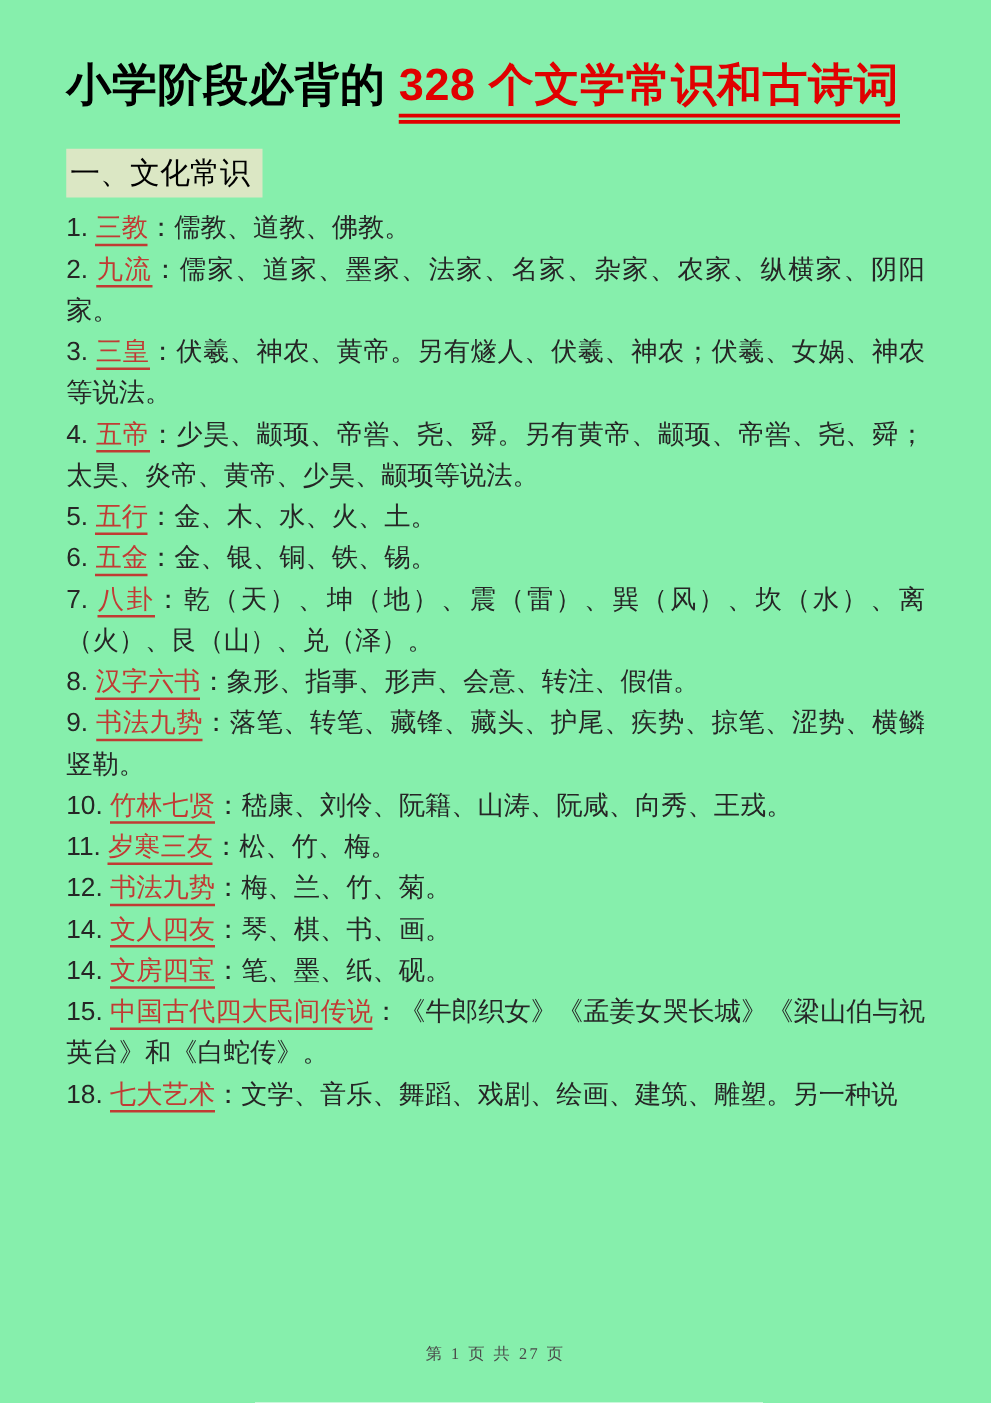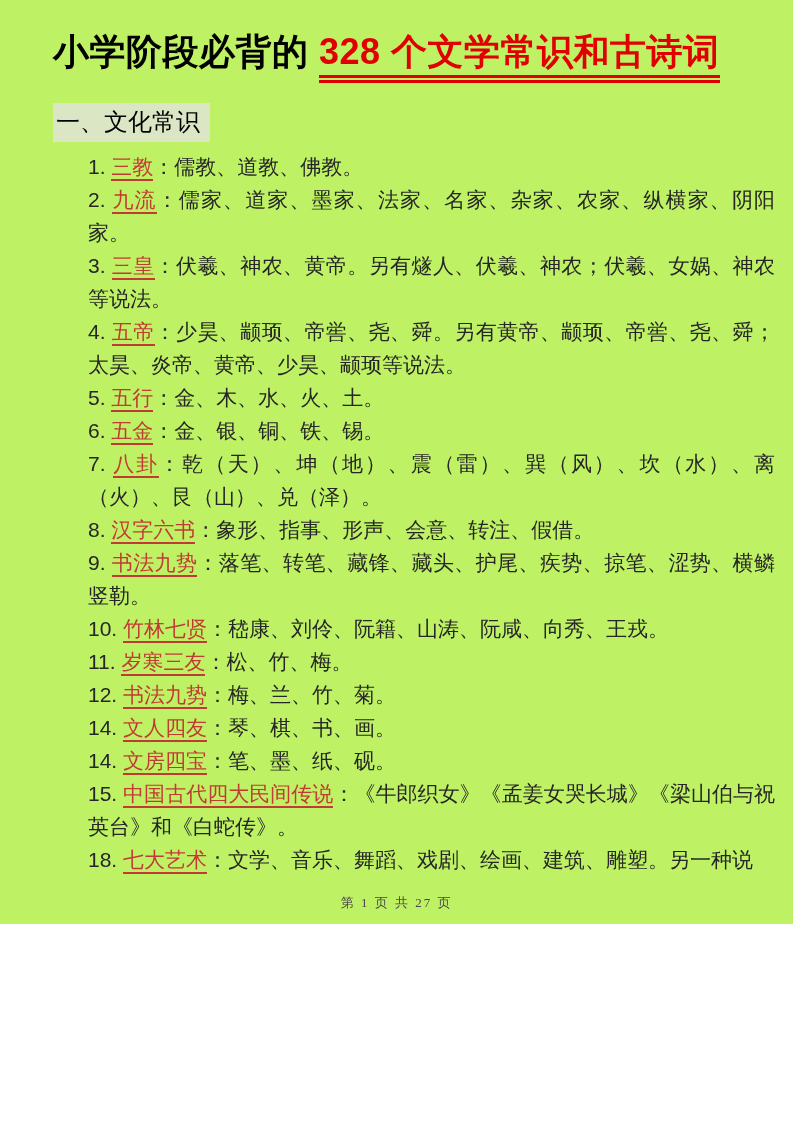--- a/index.html
+++ b/index.html
@@ -1,22 +1,22 @@
 <!DOCTYPE html>
 <html><head>
 <meta charset="utf-8">
 <style>
   * { box-sizing: border-box; }
   html, body { margin: 0; padding: 0; background: #ffffff; }
   .page {
     position: relative;
     width: 793px;
-    height: 924px;
-    background: #bef264;
-    padding: 28px 53px 0 53px;
+    height: 1122px;
+    background: #86efac;
+    padding: 44px 53px 0 53px;
     font-family: "Liberation Sans", sans-serif;
     overflow: hidden;
   }
   .doc-title {
     margin: 0 0 26px 0;
     font-size: 36px;
     font-weight: 700;
     color: #000000;
     letter-spacing: 0.5px;
     white-space: nowrap;
@@ -28,41 +28,41 @@
   }
   .section-heading {
     display: inline-block;
     background: #dbe7c4;
     color: #000000;
     font-size: 24px;
     font-weight: 400;
     padding: 3px 10px 4px 3px;
     margin: 0 0 8px 0;
   }
-  .item-list { width: 687px; margin-left: 35px; }
+  .item-list { width: 687px; }
   .item-list p.item {
     margin: 0;
     font-size: 21px;
     line-height: 33px;
     color: #262626;
     text-align: justify;
   }
   .item .num { color: #262626; }
   .item .term {
     color: #c13b34;
     border-bottom: 2px solid #c13b34;
     padding-bottom: 1px;
   }
   .item .colon { color: #262626; }
   .item .content { color: #262626; }
   .page-footer {
     position: absolute;
     left: 0;
     right: 0;
-    bottom: 12px;
+    bottom: 30px;
     text-align: center;
     font-family: "Liberation Serif", serif;
     font-size: 13px;
     color: #4a4a4a;
     letter-spacing: 2px;
   }
 </style>
 </head>
 <body>
 

